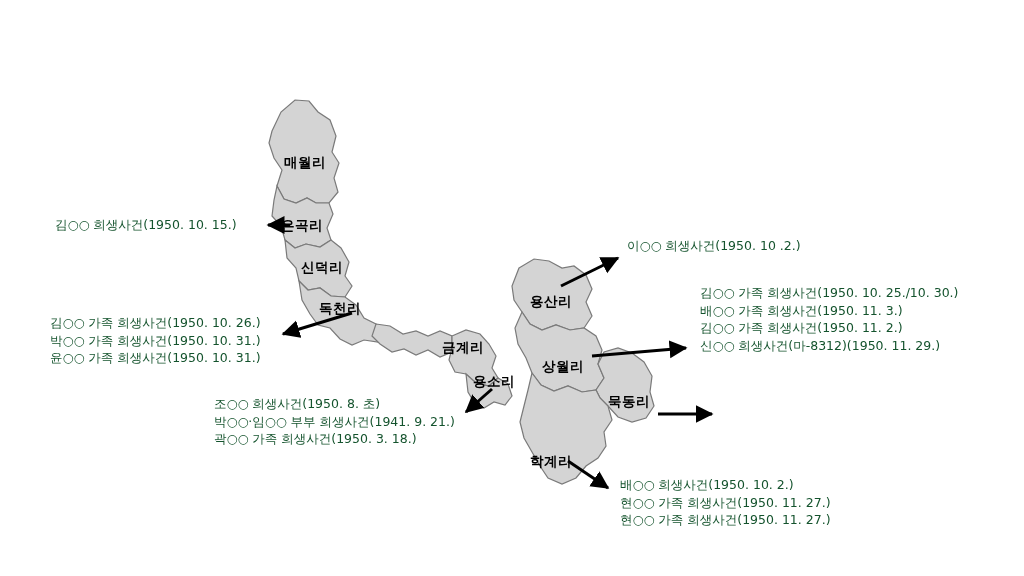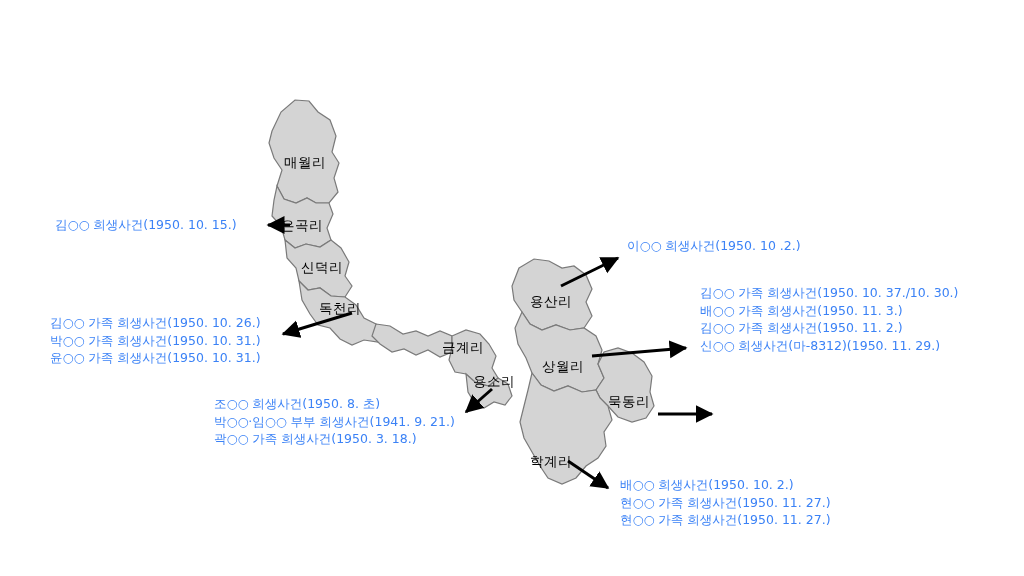--- a/index.html
+++ b/index.html
@@ -26,32 +26,32 @@
   .map-svg {
     position: absolute;
     left: 0;
     top: 0;
     width: 1024px;
     height: 576px;
   }
   .region-label {
     position: absolute;
     font-size: 13.5px;
-    font-weight: normal;
+    font-weight: bold;
     color: #000;
     white-space: nowrap;
     letter-spacing: 0.5px;
     transform: translate(-50%, -50%);
     pointer-events: none;
   }
   .anno {
     position: absolute;
     font-size: 12.5px;
     line-height: 17.5px;
-    color: #3b82f6;
+    color: #14532d;
     white-space: nowrap;
   }
   .anno.right  { text-align: left; }
   .anno-line { display: block; }
 </style>
 </head>
 <body>
 
 <div id="stage">
 
@@ -137,21 +137,21 @@
     <span class="anno-line">조○○ 희생사건(1950. 8. 초)</span>
     <span class="anno-line">박○○·임○○ 부부 희생사건(1941. 9. 21.)</span>
     <span class="anno-line">곽○○ 가족 희생사건(1950. 3. 18.)</span>
   </div>
 
   <div class="anno right" style="left:627px; top:237px;">
     <span class="anno-line">이○○ 희생사건(1950. 10 .2.)</span>
   </div>
 
   <div class="anno right" style="left:700px; top:284px;">
-    <span class="anno-line">김○○ 가족 희생사건(1950. 10. 37./10. 30.)</span>
+    <span class="anno-line">김○○ 가족 희생사건(1950. 10. 25./10. 30.)</span>
     <span class="anno-line">배○○ 가족 희생사건(1950. 11. 3.)</span>
     <span class="anno-line">김○○ 가족 희생사건(1950. 11. 2.)</span>
     <span class="anno-line">신○○ 희생사건(마-8312)(1950. 11. 29.)</span>
   </div>
 
 
   <div class="anno right" style="left:620px; top:476px;">
     <span class="anno-line">배○○ 희생사건(1950. 10. 2.)</span>
     <span class="anno-line">현○○ 가족 희생사건(1950. 11. 27.)</span>
     <span class="anno-line">현○○ 가족 희생사건(1950. 11. 27.)</span>

